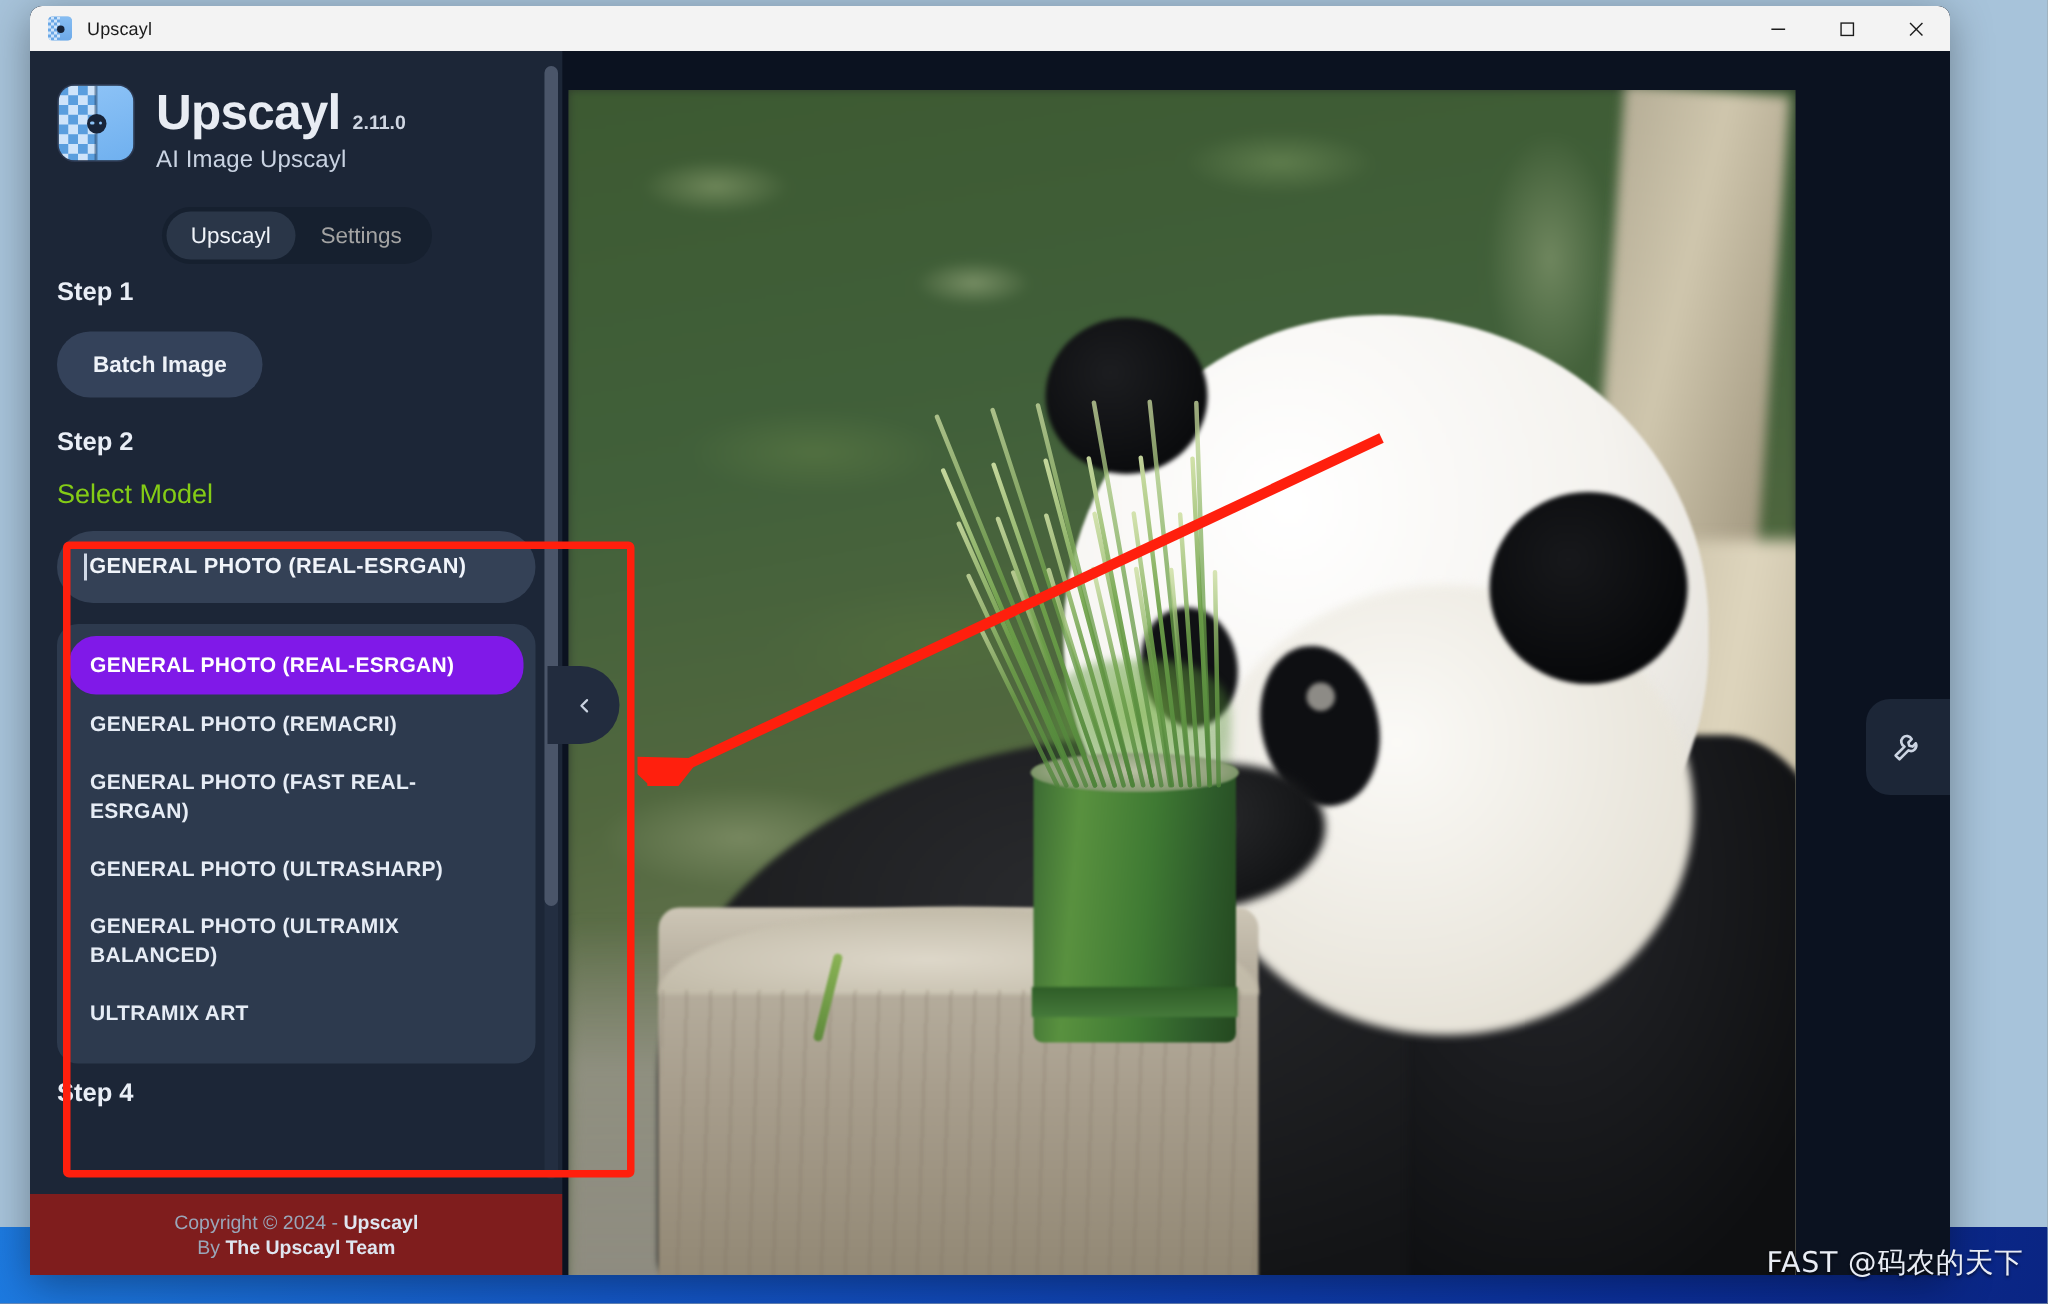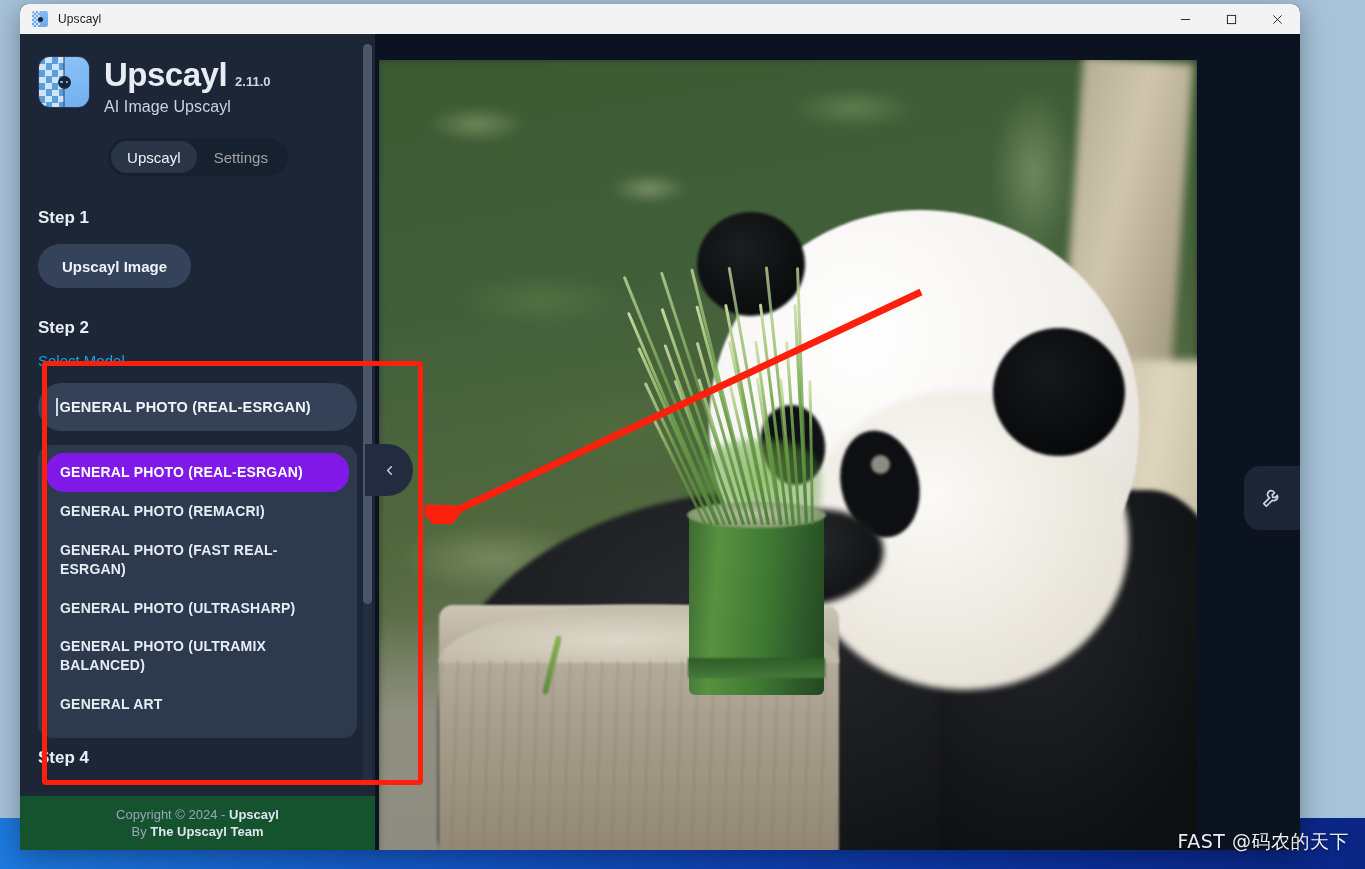--- a/index.html
+++ b/index.html
@@ -131,31 +131,31 @@
     width:46px; height:24px; border-radius:12px; background:#2c3951; position:relative;
     border:1px solid #394764;
   }
   #batch-toggle .knob{
     position:absolute; left:3px; top:3px; width:17px; height:17px; border-radius:50%;
     background:#7b8496;
   }
   #batch-label { font-size:15px; color:#e2e8f1; }
 
   .step-head { font-size:17px; font-weight:bold; color:#e9eef6; }
-  .sub-label { font-size:15px; color:#0ea5e9; }
-
-  #step1 { margin-top:32px; }
+  .sub-label { font-size:18px; color:#84cc16; }
+
+  #step1 { margin-top:9px; }
   #select-image-btn {
     margin-top:16px; display:inline-flex; align-items:center; justify-content:center;
     height:44px; padding:0 24px; border-radius:22px; background:#34425a;
     color:#eef2f8; font-size:15px; font-weight:bold;
   }
 
   
-  #step2 { margin-top:30px; }
+  #step2 { margin-top:20px; }
   #select-model-label { margin-top:14px; }
   #model-input {
     margin-top:14px; height:48px; border-radius:24px; background:#344156;
     display:flex; align-items:center; padding:0 18px; position:relative;
   }
   #model-caret {
     width:1.5px; height:18px; background:#cfd8e6; margin-right:2px;
   }
   #model-input-text { font-size:14.5px; font-weight:bold; color:#f0f4fa; letter-spacing:.2px; }
 
@@ -175,21 +175,21 @@
     position:absolute; right:3px; top:10px; width:9px; bottom:10px;
     background:#232e41; border-radius:5px;
   }
   #sb-thumb {
     position:absolute; left:0; top:0; width:9px; height:560px;
     background:#4a5569; border-radius:5px;
   }
 
   
   #footer {
-    flex:0 0 auto; height:54px; background:#14532d; display:flex;
+    flex:0 0 auto; height:54px; background:#7f1d1d; display:flex;
     flex-direction:column; align-items:center; justify-content:center; gap:2px;
   }
   .foot-line { font-size:13px; color:#9aa6b8; }
   .foot-line b { color:#dfe6f0; }
 
   
   #collapse-btn {
     position:absolute; left:345px; top:410px; width:48px; height:52px;
     background:#222c3e; border-radius:0 26px 26px 0;
     display:flex; align-items:center; justify-content:center; z-index:6;
@@ -421,39 +421,39 @@
           </div>
 
           <div id="tabs">
             <div class="tab active">Upscayl</div>
             <div class="tab">Settings</div>
           </div>
 
 
           <div id="step1">
             <div class="step-head">Step 1</div>
-            <div id="select-image-btn">Upscayl Image</div>
+            <div id="select-image-btn">Batch Image</div>
           </div>
 
           <div id="step2">
             <div class="step-head">Step 2</div>
             <div class="sub-label" id="select-model-label">Select Model</div>
 
             <div id="model-input">
               <div id="model-caret"></div>
               <div id="model-input-text">GENERAL PHOTO (REAL-ESRGAN)</div>
             </div>
 
             <div id="model-list">
               <div class="model-item selected">GENERAL PHOTO (REAL-ESRGAN)</div>
               <div class="model-item">GENERAL PHOTO (REMACRI)</div>
               <div class="model-item">GENERAL PHOTO (FAST REAL-ESRGAN)</div>
               <div class="model-item">GENERAL PHOTO (ULTRASHARP)</div>
               <div class="model-item">GENERAL PHOTO (ULTRAMIX BALANCED)</div>
-              <div class="model-item">GENERAL ART</div>
+              <div class="model-item">ULTRAMIX ART</div>
             </div>
           </div>
 
           <div id="step4">
             <div class="step-head">Step 4</div>
 
           </div>
 
         </div>
 

